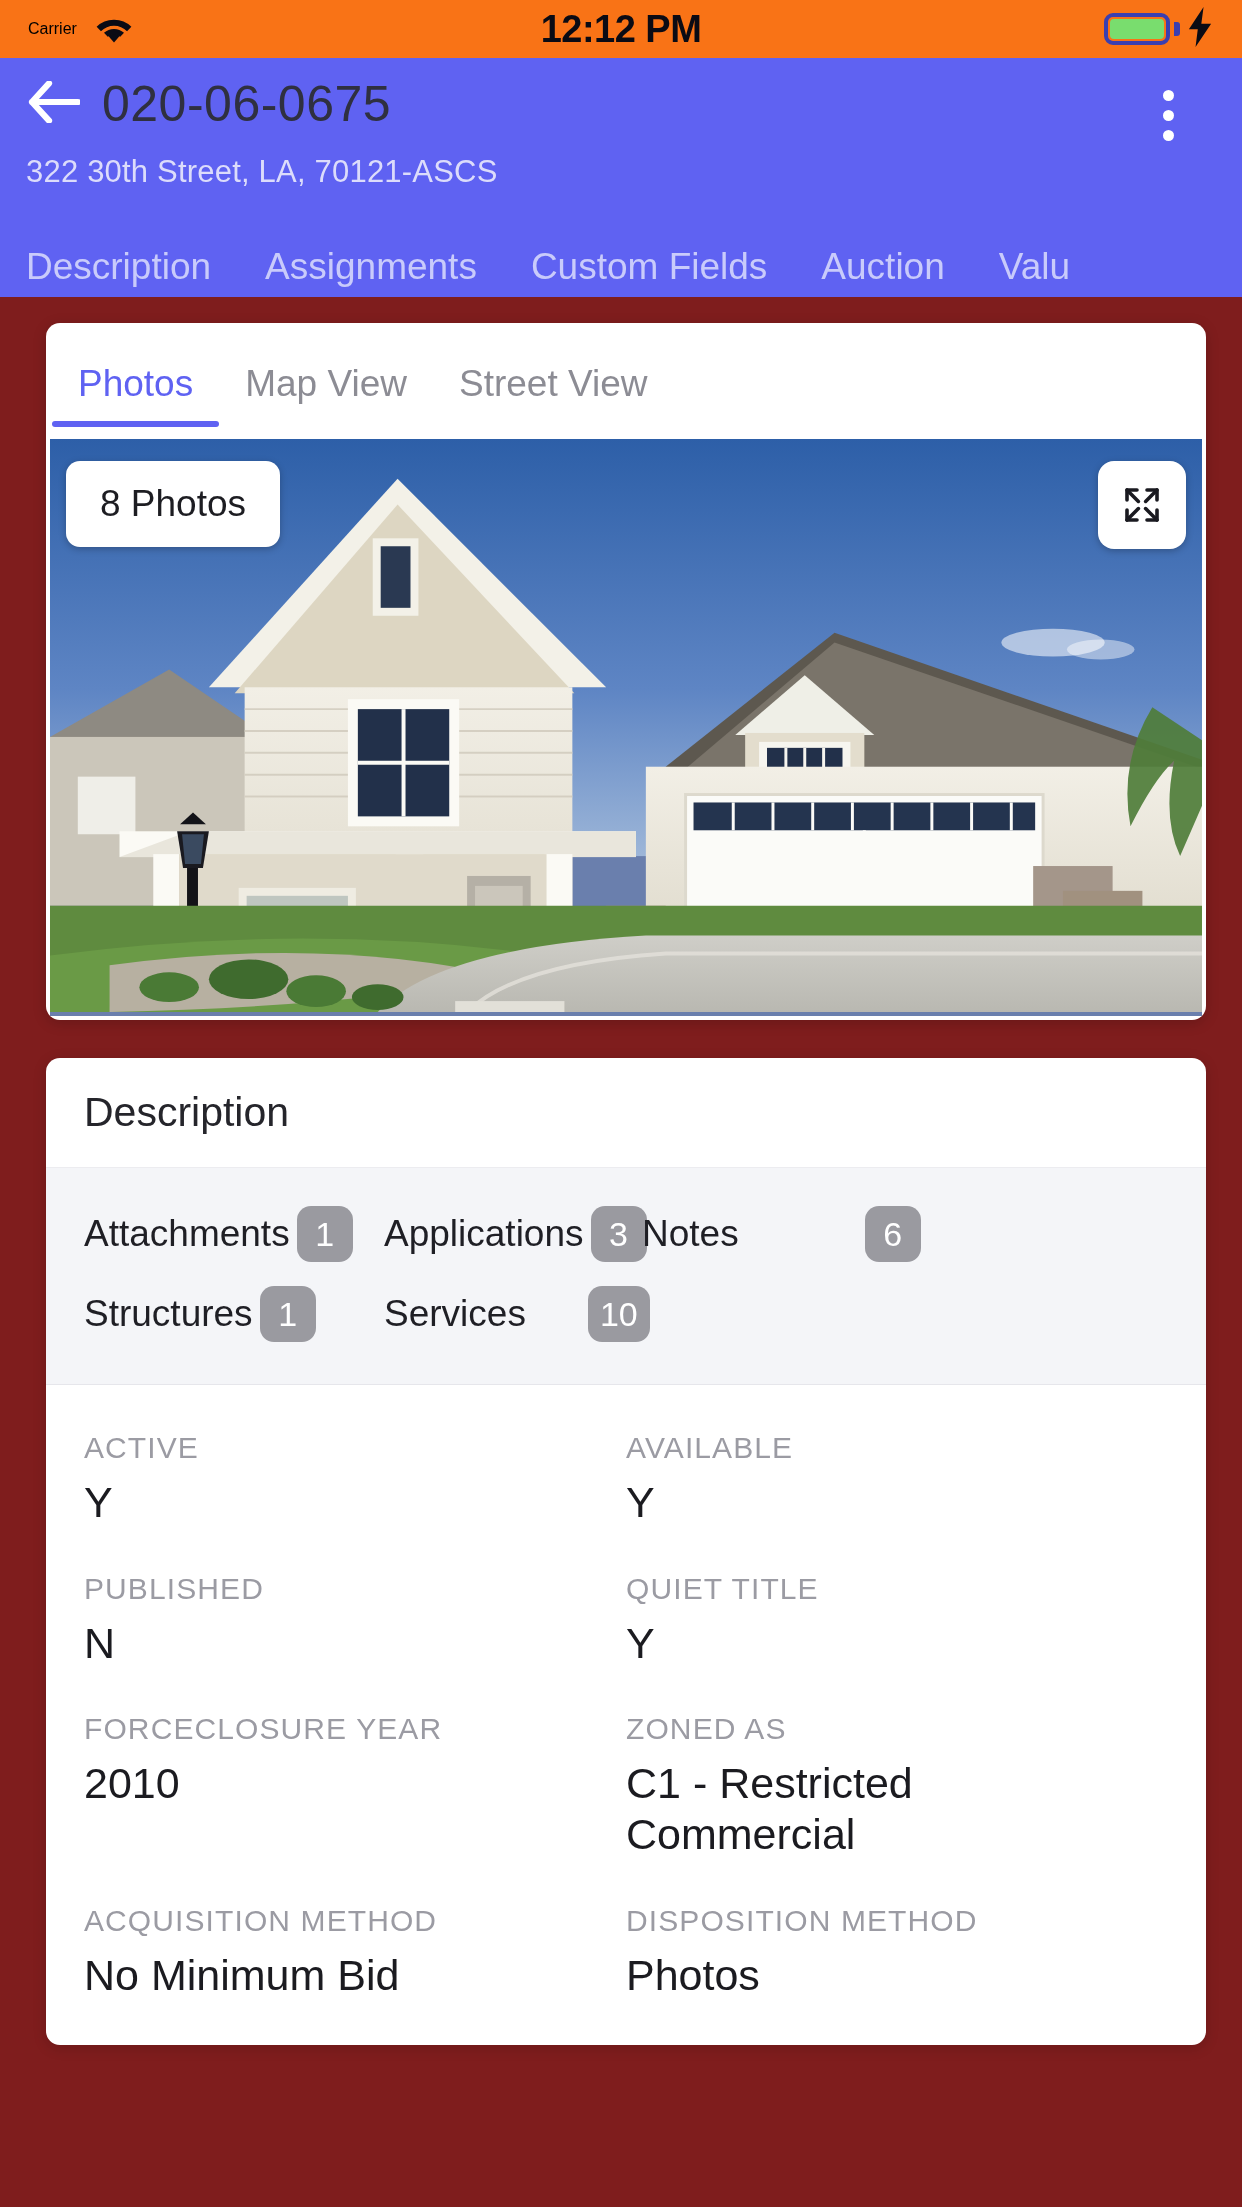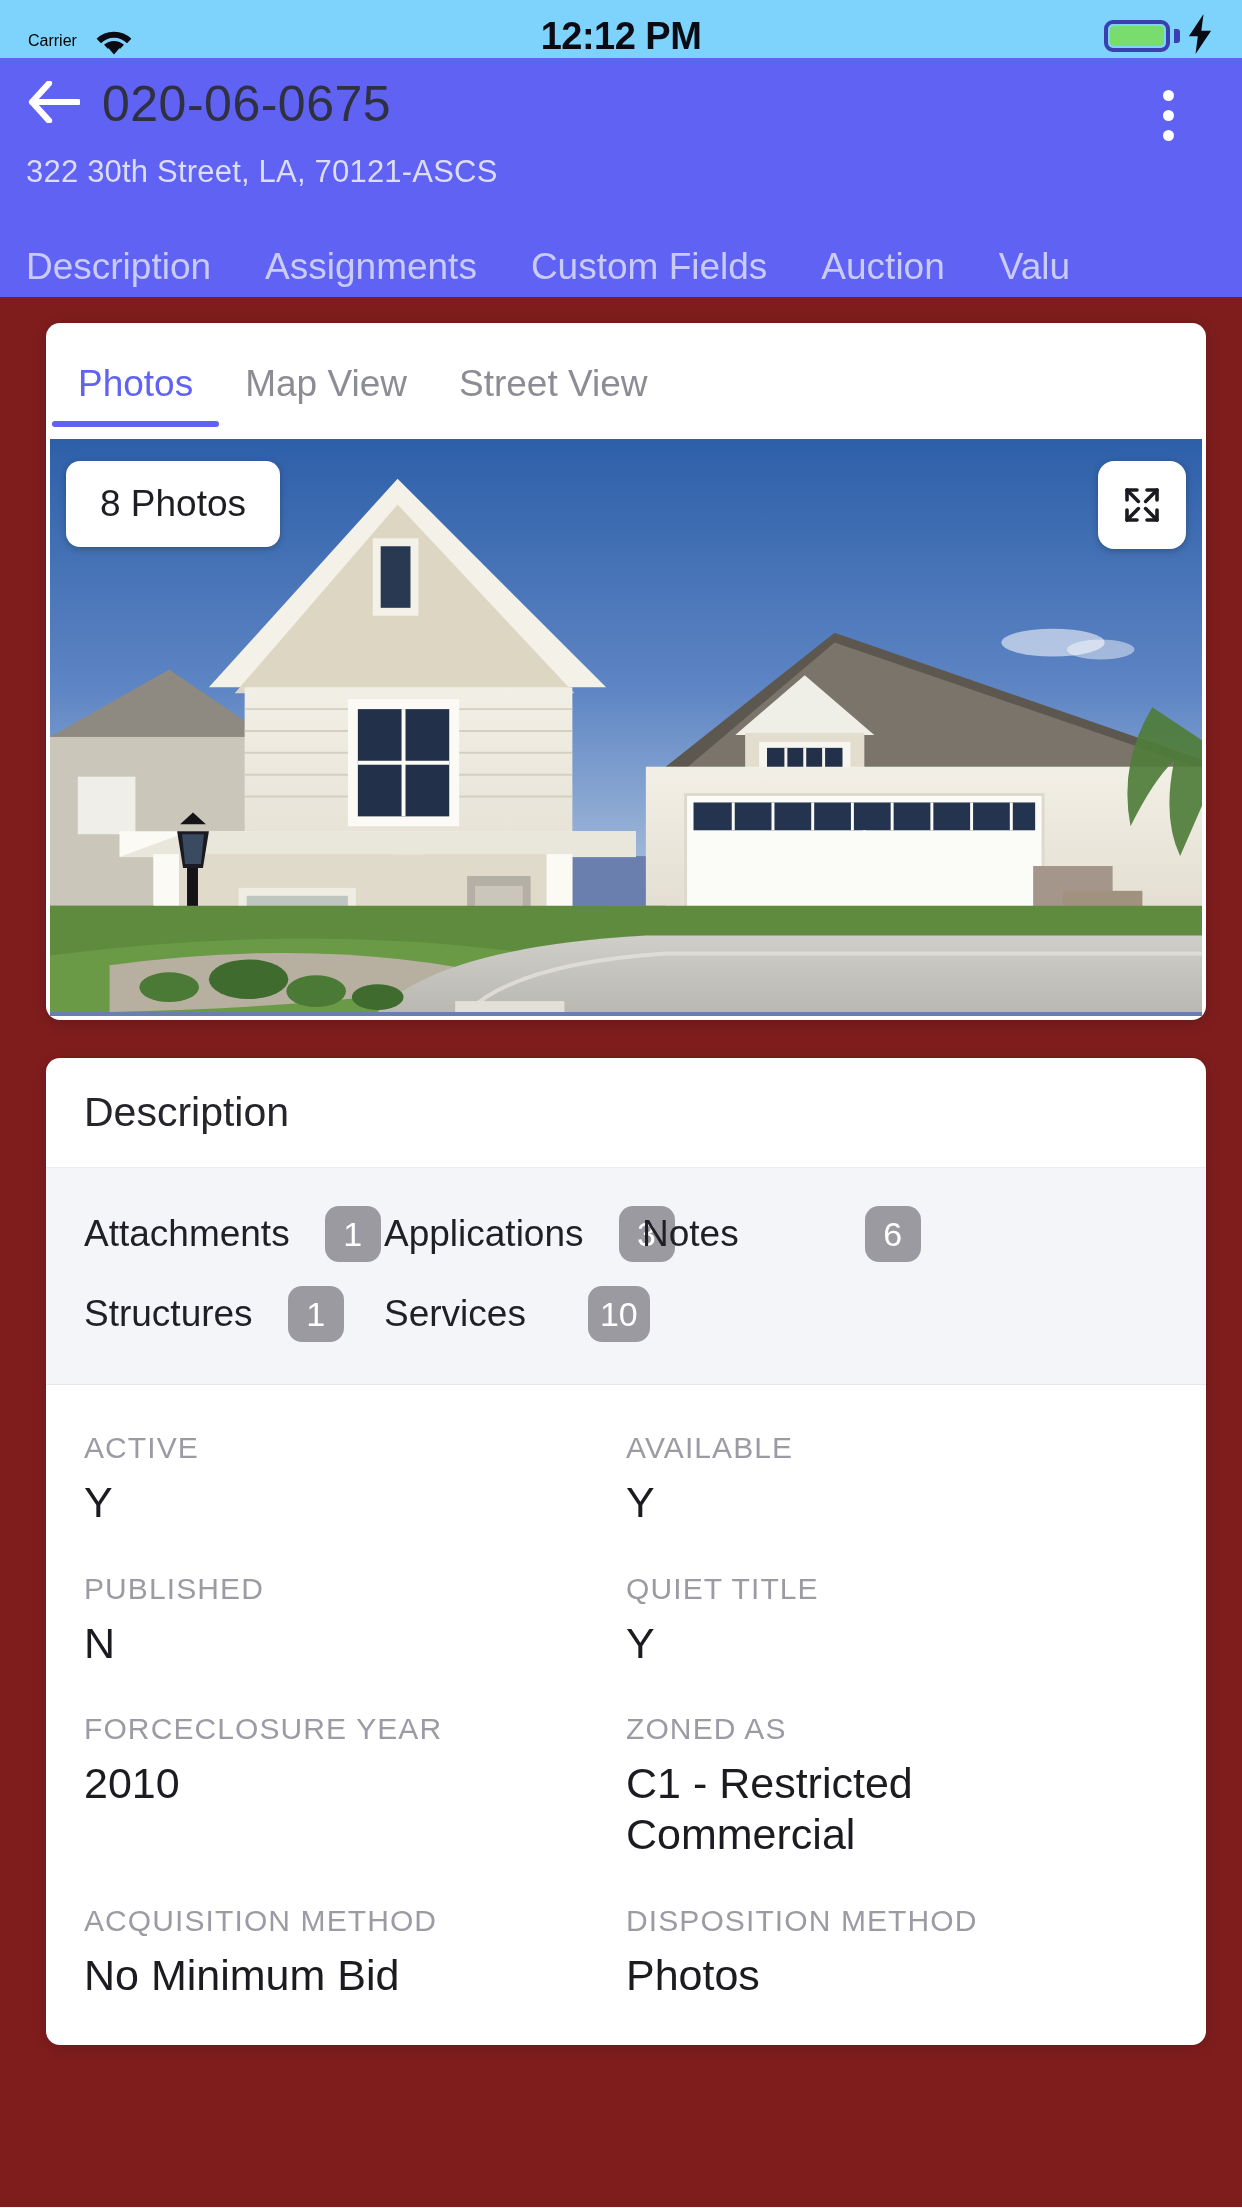--- a/index.html
+++ b/index.html
@@ -8,23 +8,23 @@
     height: 2208px;
     overflow: hidden;
     background: #ffffff;
     font-family: "Liberation Sans", sans-serif;
   }
 
   
   #status-bar {
     position: relative;
     height: 58px;
-    background: #7dd3fc;
-    display: flex;
-    align-items: flex-end;
+    background: #f97316;
+    display: flex;
+    align-items: center;
     padding: 0 28px;
   }
   #status-left {
     display: flex;
     align-items: center;
     gap: 14px;
   }
   .wifi-glyph { display: block; }
   #status-time {
     position: absolute;
@@ -220,21 +220,21 @@
     border-bottom: 1px solid #e6e6eb;
   }
   .chip-row {
     display: flex;
     align-items: center;
     height: 80px;
   }
   .chip {
     display: flex;
     align-items: center;
-    gap: 35px;
+    gap: 7px;
   }
   .chip-label {
     font-size: 37px;
     color: #1f1f25;
     letter-spacing: 0px;
   }
   .chip-count {
     min-width: 56px; height: 56px;
     padding: 0 12px;
     border-radius: 14px;

